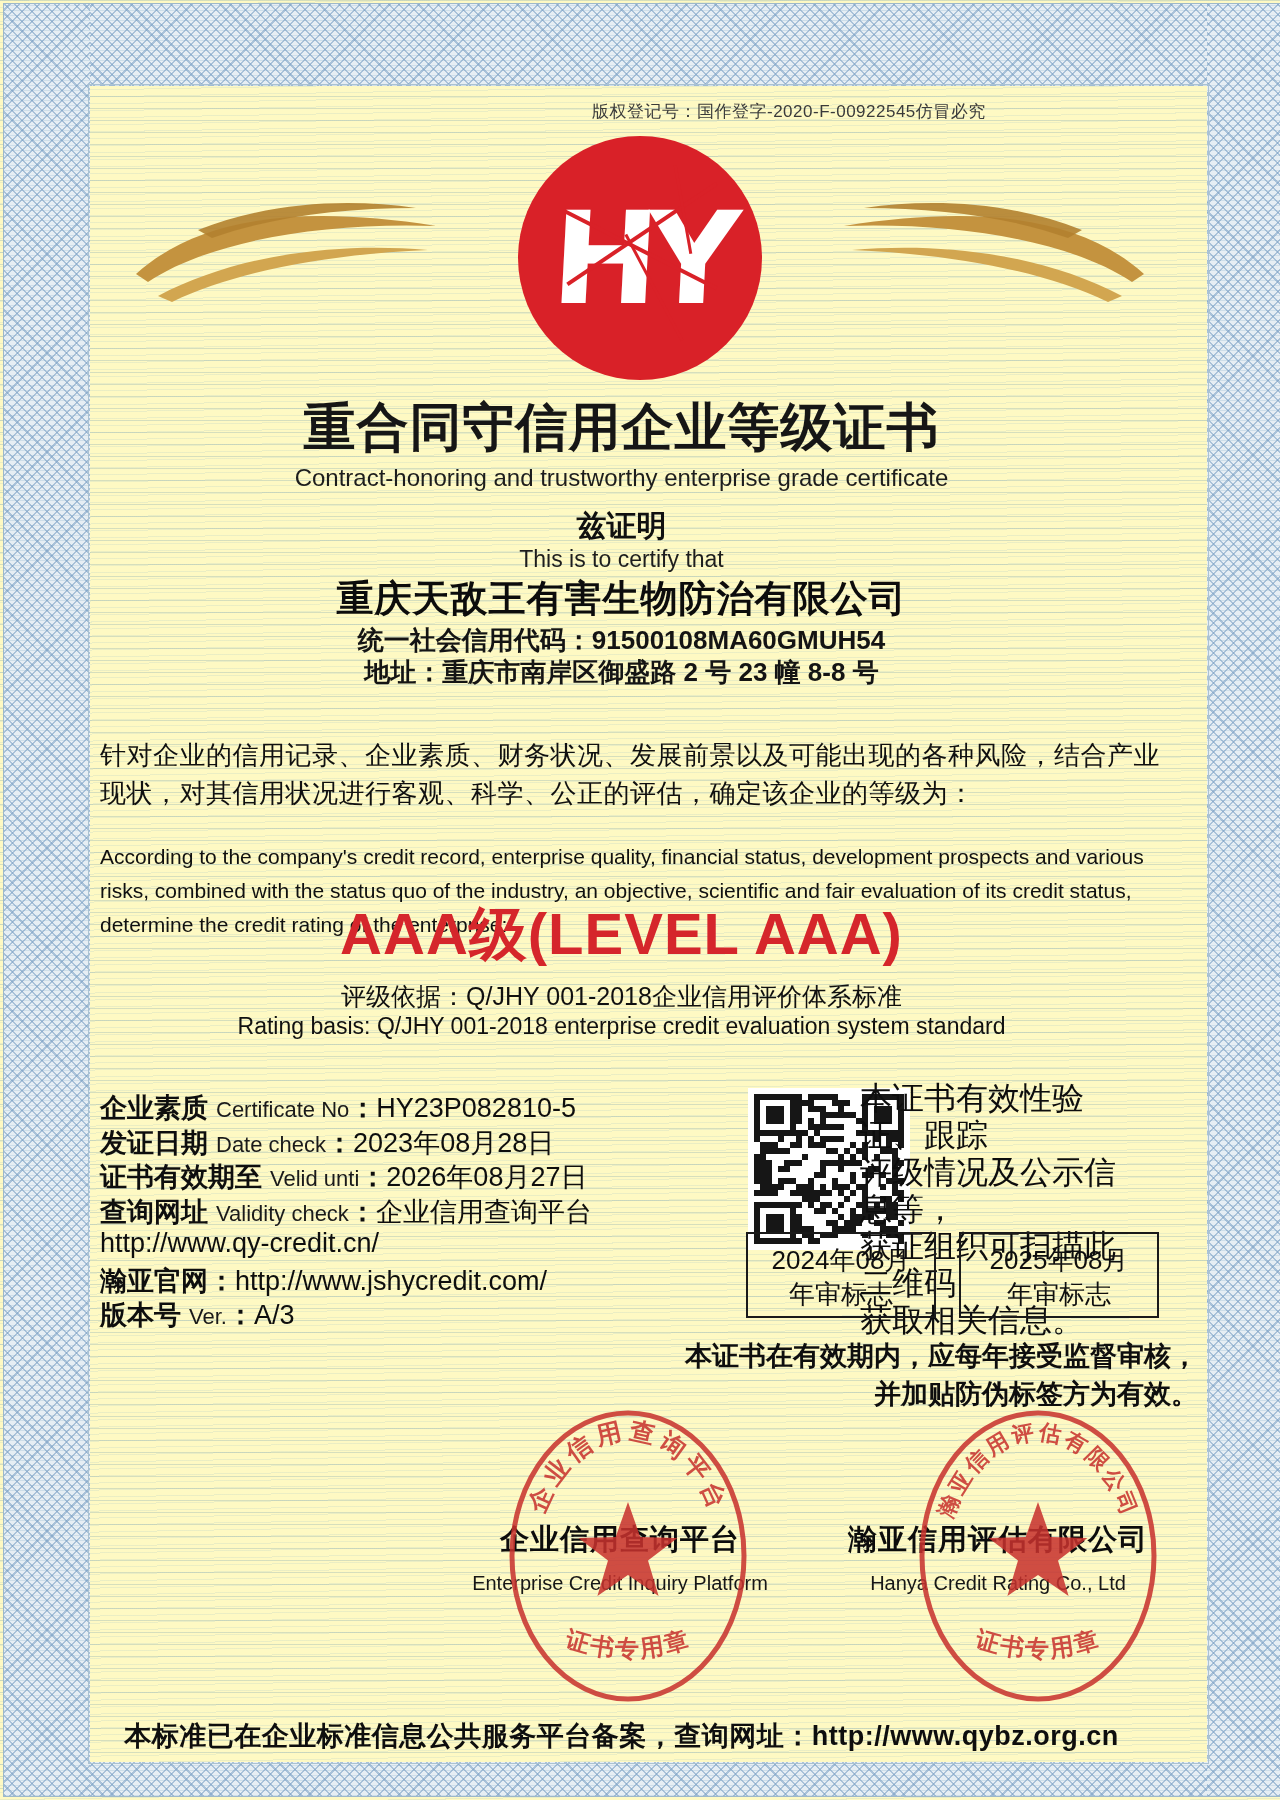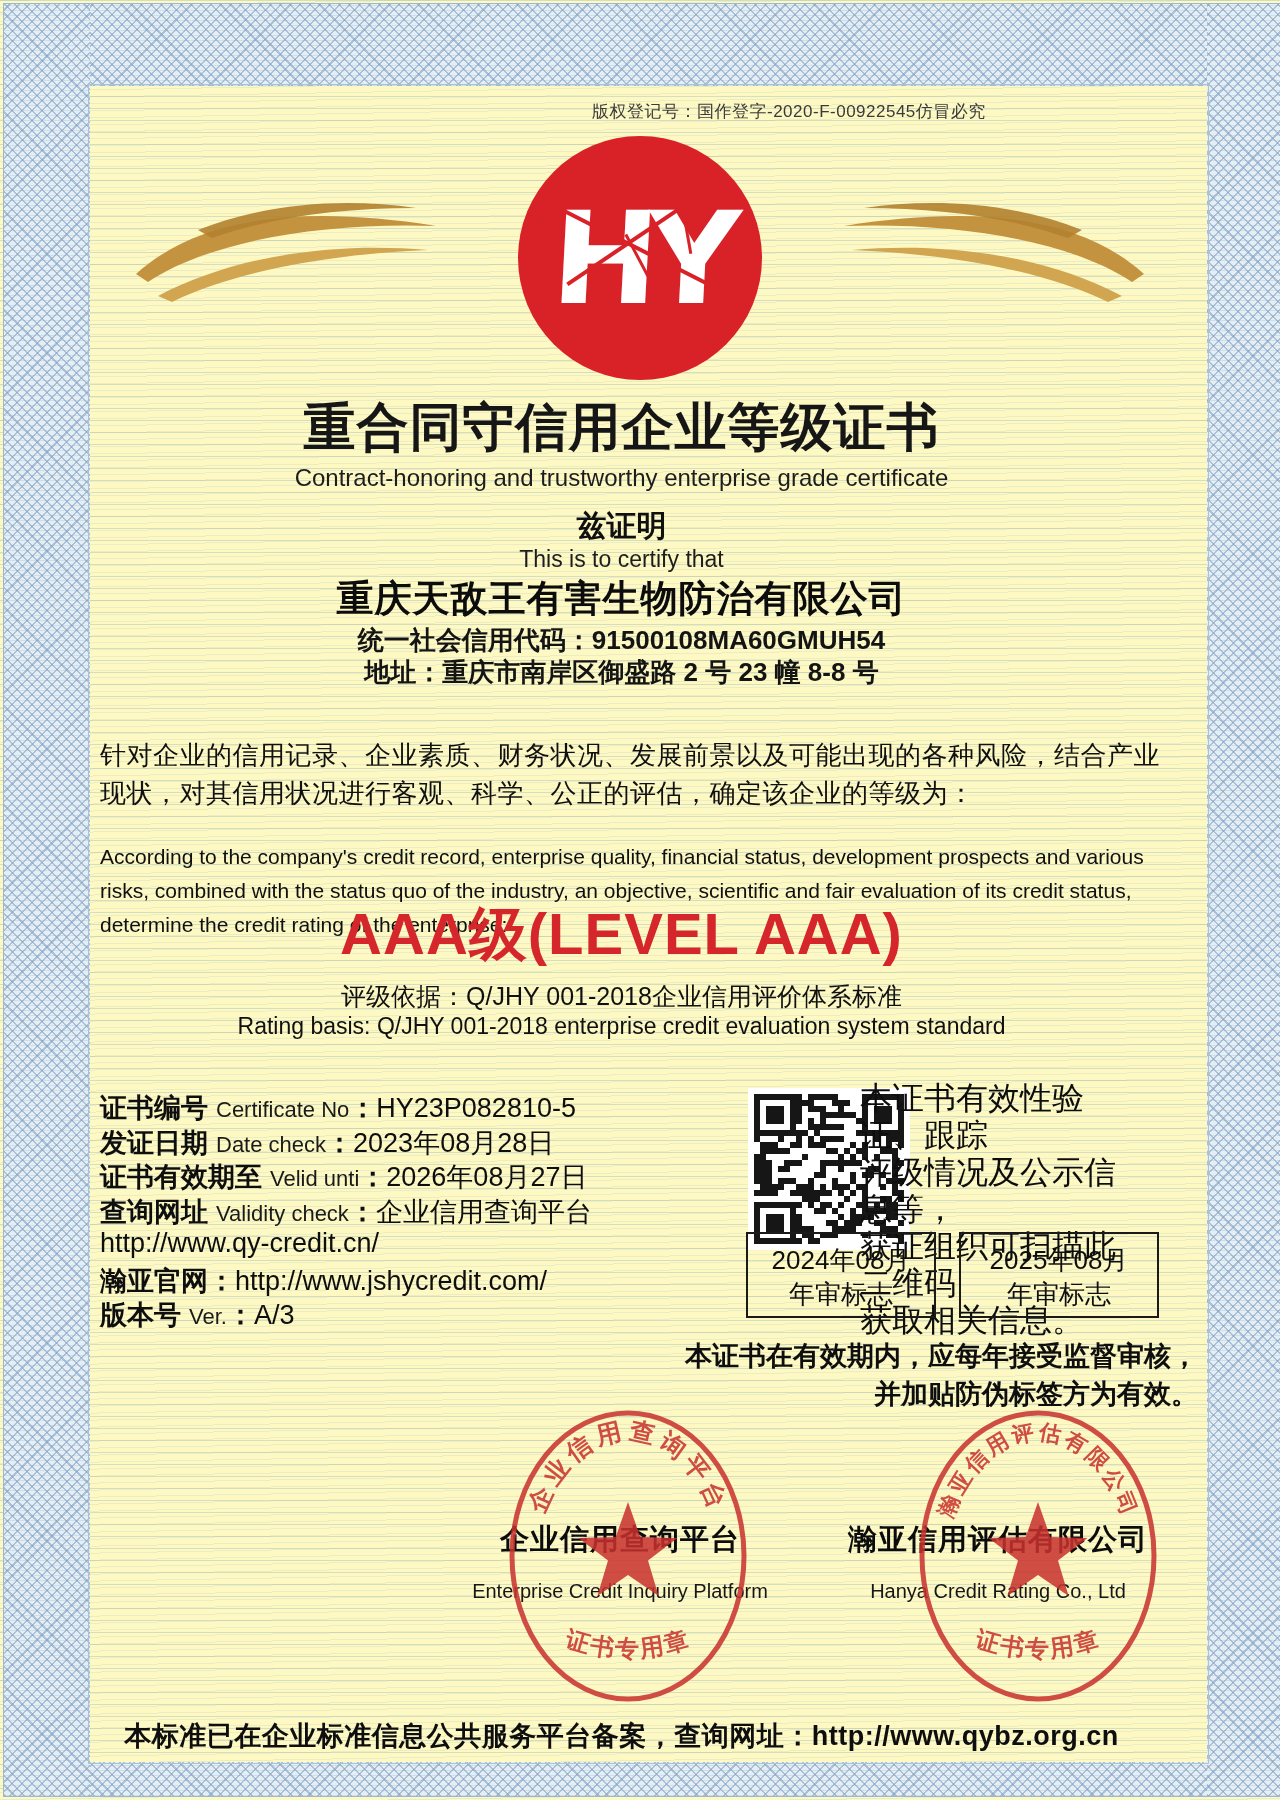--- a/index.html
+++ b/index.html
@@ -77,21 +77,21 @@
   #audit-2{left:959px;width:200px}
   .audit-line{font-size:26px;line-height:34px}
 
   #note1{top:1338px;left:300px;right:105px;text-align:right;font-size:27px;font-weight:bold;color:#0e0e0e}
   #note2{top:1376px;left:300px;right:105px;text-align:right;font-size:27px;font-weight:bold;color:#0e0e0e}
 
   .org{top:1520px;width:340px;text-align:center}
   #org-left{left:450px}
   #org-right{left:828px}
   .org-cn{font-size:29px;font-weight:bold;color:#0c0c0c;letter-spacing:1px}
-  .org-en{font-size:20px;color:#161616;margin-top:20px}
+  .org-en{font-size:20px;color:#161616;margin-top:12px}
 
   .seal{top:1406px;width:250px;height:300px;opacity:.86}
   #seal-left{left:503px}
   #seal-right{left:913px}
 
   #footer{top:1718px;font-size:27px;font-weight:bold;color:#0e0e0e;letter-spacing:.5px}
 </style>
 </head>
 <body>
 
@@ -137,21 +137,21 @@
   <div id="intro-cn-1" class="abs">针对企业的信用记录、企业素质、财务状况、发展前景以及可能出现的各种风险，结合产业</div>
   <div id="intro-cn-2" class="abs">现状，对其信用状况进行客观、科学、公正的评估，确定该企业的等级为：</div>
   <div id="intro-en" class="abs">According to the company's credit record, enterprise quality, financial status, development prospects and various risks, combined with the status quo of the industry, an objective, scientific and fair evaluation of its credit status, determine the credit rating of the enterprise:</div>
 
   <div id="rating" class="abs cx">AAA级(LEVEL AAA)</div>
   <div id="basis-cn" class="abs cx">评级依据：Q/JHY 001-2018企业信用评价体系标准</div>
   <div id="basis-en" class="abs cx">Rating basis: Q/JHY 001-2018 enterprise credit evaluation system standard</div>
 
   <div id="details" class="abs">
     <div class="detail-line">
-      <span class="dl-cn">证书编号</span><span class="dl-en">Certificate No</span><span class="dl-cn">：</span><span class="dl-val">HY23P082810-5</span>
+      <span class="dl-cn">企业素质</span><span class="dl-en">Certificate No</span><span class="dl-cn">：</span><span class="dl-val">HY23P082810-5</span>
     </div>
     <div class="detail-line">
       <span class="dl-cn">发证日期</span><span class="dl-en">Date check</span><span class="dl-cn">：</span><span class="dl-val">2023年08月28日</span>
     </div>
     <div class="detail-line">
       <span class="dl-cn">证书有效期至</span><span class="dl-en">Velid unti</span><span class="dl-cn">：</span><span class="dl-val">2026年08月27日</span>
     </div>
     <div class="detail-line">
       <span class="dl-cn">查询网址</span><span class="dl-en">Validity check</span><span class="dl-cn">：</span><span class="dl-val">企业信用查询平台</span>
     </div>

